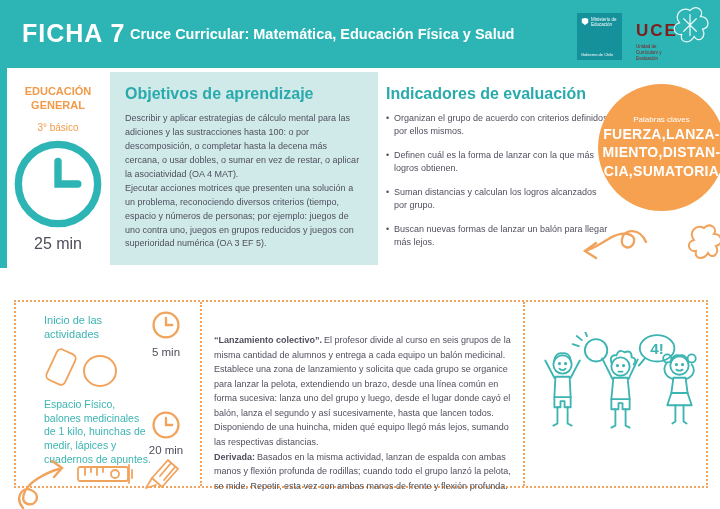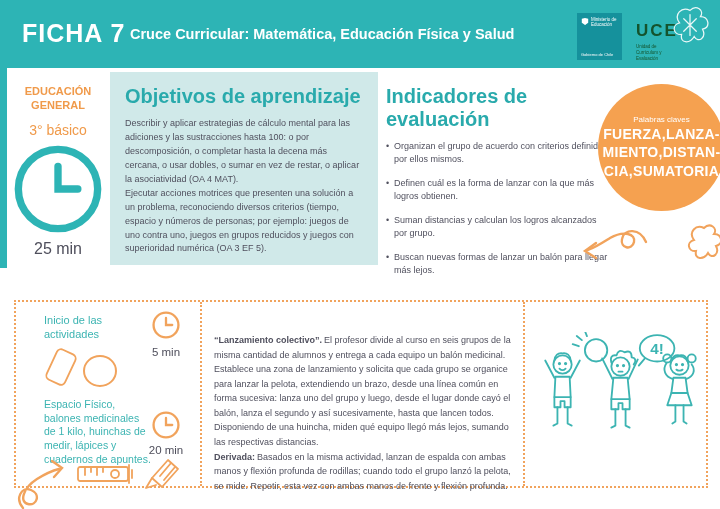--- a/index.html
+++ b/index.html
@@ -9,38 +9,38 @@
   
   .header{position:absolute;left:0;top:0;width:720px;height:68px;background:#2db4b5;}
   .ficha{position:absolute;left:22px;top:19px;color:#fff;font-weight:bold;font-size:25px;letter-spacing:1px;}
   .subtitle{position:absolute;left:130px;top:26px;color:#fff;font-weight:bold;font-size:14.5px;}
   .ministry{position:absolute;left:577px;top:13px;width:45px;height:47px;background:#15919c;color:#fff;
             box-sizing:border-box;padding:4px 3px 3px 4px;}
   .m-row{display:flex;align-items:flex-start;gap:2px;}
   .m-emblem{width:8px;height:9px;flex:0 0 auto;}
   .m-name{font-size:4.5px;line-height:1.2;}
   .m-footer{position:absolute;left:4px;bottom:3px;font-size:4px;}
-  .uce{position:absolute;left:636px;top:21px;color:#14532d;}
+  .uce{position:absolute;left:636px;top:21px;color:#7f1d1d;}
   .uce-acronym{font-size:17px;font-weight:bold;letter-spacing:2px;}
   .uce-caption{font-size:4.5px;line-height:1.35;margin-top:3px;}
   .uce-flower{position:absolute;left:664px;top:2px;width:52px;height:46px;color:#ffffff;opacity:.9;}
 
   .left-strip{position:absolute;left:0;top:68px;width:7px;height:200px;background:#2db4b5;}
 
   
   .side{position:absolute;left:7px;top:84px;width:102px;text-align:center;}
   .program{color:#f09a4a;font-weight:bold;font-size:11px;line-height:1.3;}
-  .grade{color:#f09a4a;font-size:14px;margin-top:9px;}
+  .grade{color:#f09a4a;font-size:10px;margin-top:9px;}
   .side-clock{width:30px;height:30px;margin:15px auto 4px;color:#2db4b5;}
   .duration{font-size:16px;color:#4f4f5c;}
 
   
   .objetivos{position:absolute;left:110px;top:72px;width:268px;height:193px;background:#d0e9e9;
              box-sizing:border-box;padding:13px 15px;}
-  .sec-title{color:#29aaac;font-weight:bold;font-size:20px;margin:0 0 9px;}
+  .sec-title{color:#29aaac;font-weight:bold;font-size:16px;margin:0 0 9px;}
   .body-p{font-size:9px;color:#50505e;line-height:1.55;margin:0;}
 
   
   .indicadores{position:absolute;left:386px;top:85px;width:224px;}
   .ind-item{position:relative;font-size:9px;color:#50505e;line-height:1.45;margin-bottom:11px;padding-left:8px;}
   .ind-item::before{content:"•";position:absolute;left:0;top:0;color:#50505e;}
 
   
   .badge{position:absolute;left:598px;top:84px;width:127px;height:127px;border-radius:50%;background:#f5a150;
          color:#fff;display:flex;flex-direction:column;align-items:center;justify-content:center;text-align:center;}

